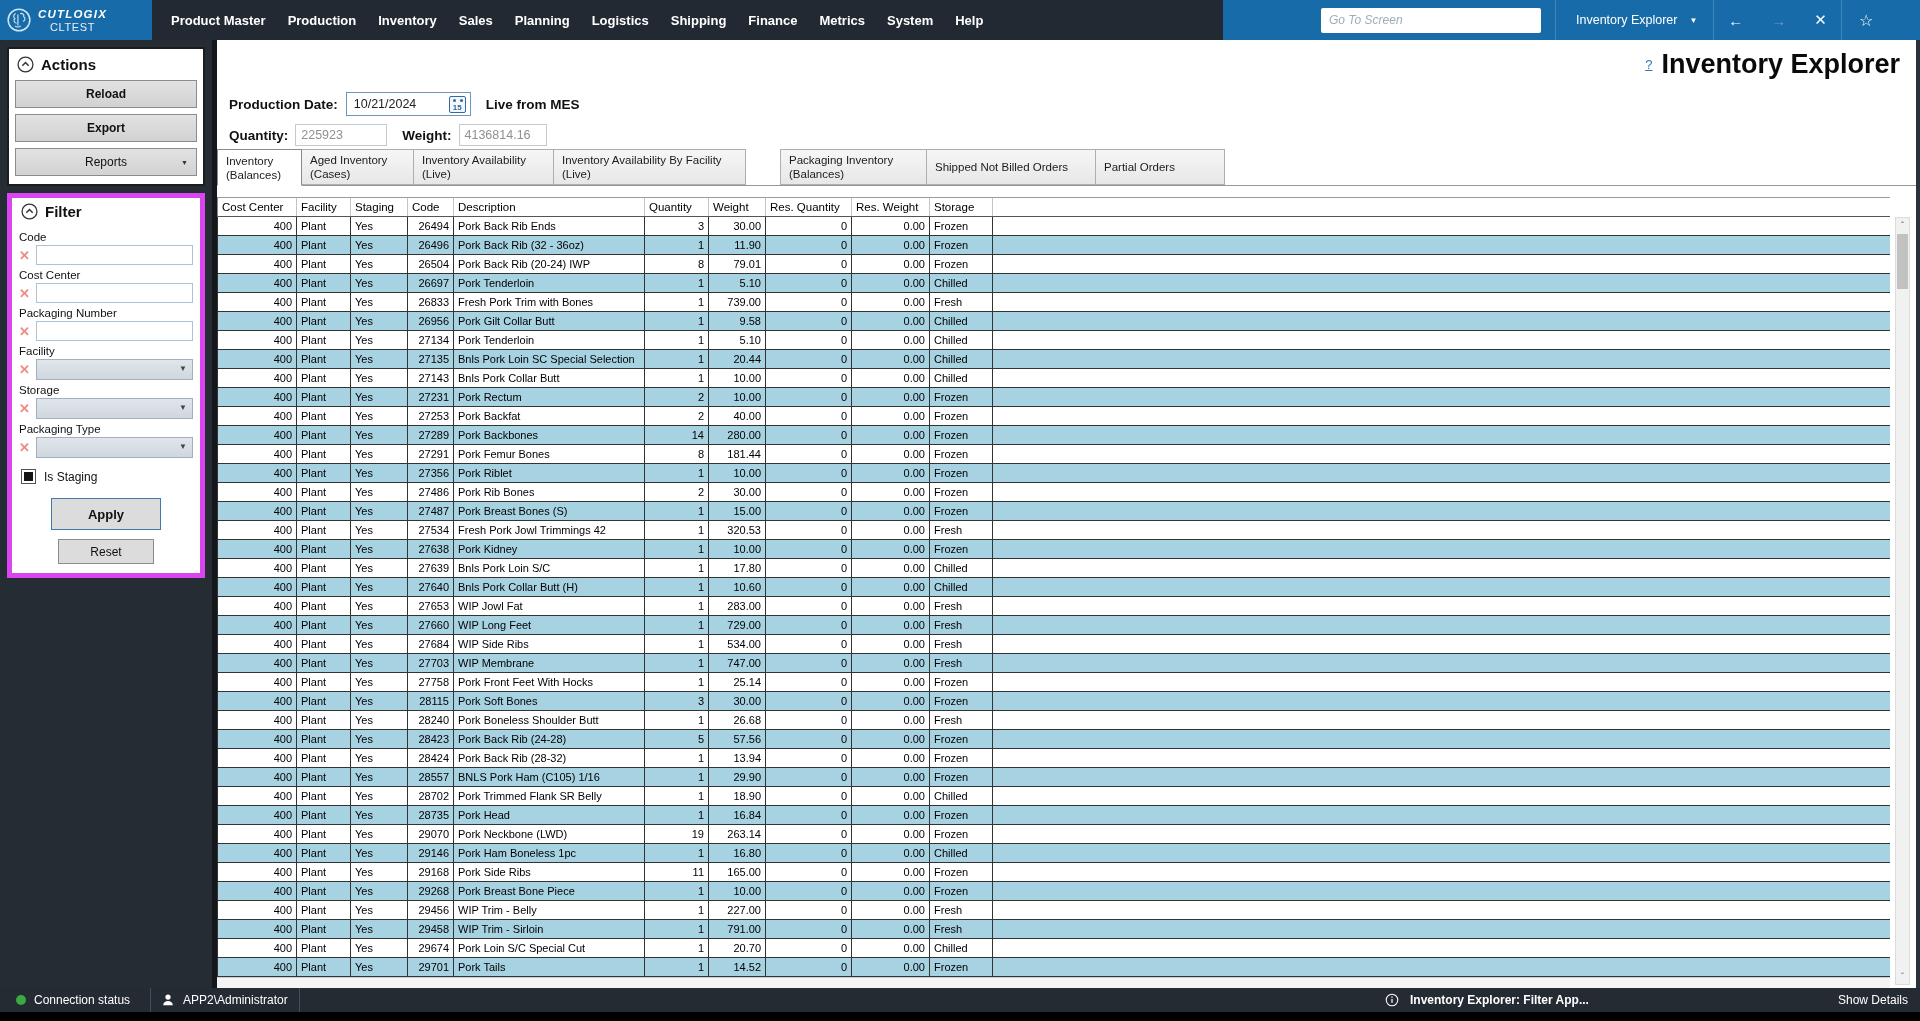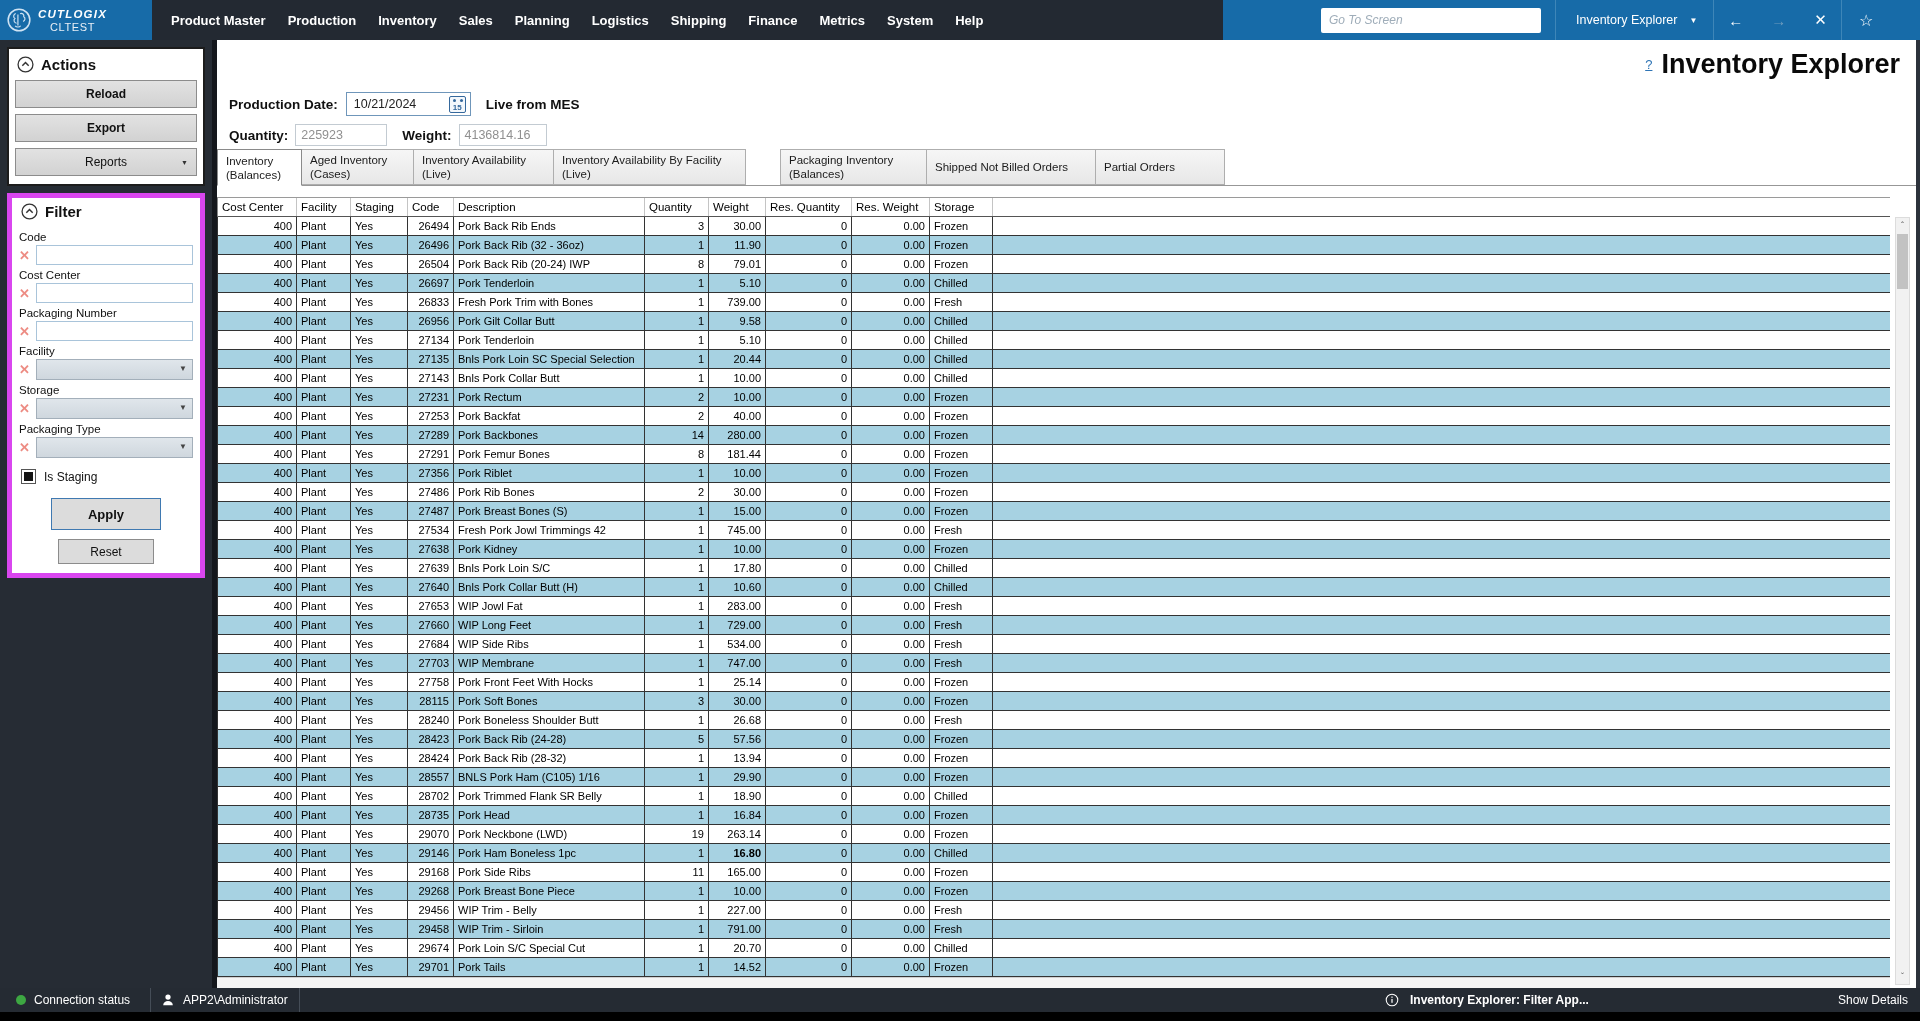--- a/index.html
+++ b/index.html
@@ -489,21 +489,21 @@
                 <div class="g-cell" style="width: 63px;">Frozen</div>
                 <div class="g-fill"></div>
               </div>
               <div class="g-row">
                 <div class="g-cell r" style="width: 79px;">400</div>
                 <div class="g-cell" style="width: 54px;">Plant</div>
                 <div class="g-cell" style="width: 57px;">Yes</div>
                 <div class="g-cell r" style="width: 46px;">27534</div>
                 <div class="g-cell" style="width: 191px;">Fresh Pork Jowl Trimmings 42</div>
                 <div class="g-cell r" style="width: 64px;">1</div>
-                <div class="g-cell r" style="width: 57px;">745.00</div>
+                <div class="g-cell r" style="width: 57px;">320.53</div>
                 <div class="g-cell r" style="width: 86px;">0</div>
                 <div class="g-cell r" style="width: 78px;">0.00</div>
                 <div class="g-cell" style="width: 63px;">Fresh</div>
                 <div class="g-fill"></div>
               </div>
               <div class="g-row blue">
                 <div class="g-cell r" style="width: 79px;">400</div>
                 <div class="g-cell" style="width: 54px;">Plant</div>
                 <div class="g-cell" style="width: 57px;">Yes</div>
                 <div class="g-cell r" style="width: 46px;">27638</div>
@@ -710,21 +710,21 @@
                 <div class="g-cell" style="width: 63px;">Frozen</div>
                 <div class="g-fill"></div>
               </div>
               <div class="g-row blue">
                 <div class="g-cell r" style="width: 79px;">400</div>
                 <div class="g-cell" style="width: 54px;">Plant</div>
                 <div class="g-cell" style="width: 57px;">Yes</div>
                 <div class="g-cell r" style="width: 46px;">29146</div>
                 <div class="g-cell" style="width: 191px;">Pork Ham Boneless 1pc</div>
                 <div class="g-cell r" style="width: 64px;">1</div>
-                <div class="g-cell r" style="width: 57px; font-weight: bold;">16.80</div>
+                <div class="g-cell r" style="width: 57px;">16.80</div>
                 <div class="g-cell r" style="width: 86px;">0</div>
                 <div class="g-cell r" style="width: 78px;">0.00</div>
                 <div class="g-cell" style="width: 63px;">Chilled</div>
                 <div class="g-fill"></div>
               </div>
               <div class="g-row">
                 <div class="g-cell r" style="width: 79px;">400</div>
                 <div class="g-cell" style="width: 54px;">Plant</div>
                 <div class="g-cell" style="width: 57px;">Yes</div>
                 <div class="g-cell r" style="width: 46px;">29168</div>

